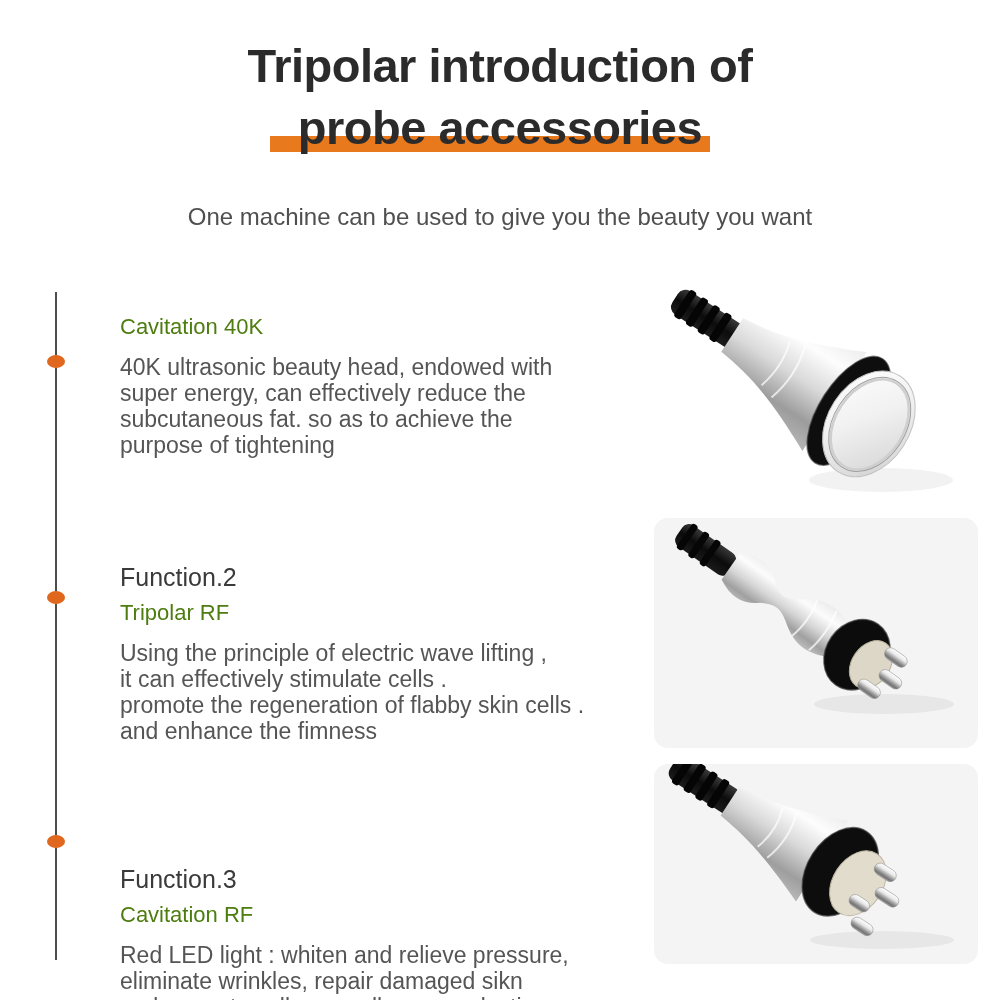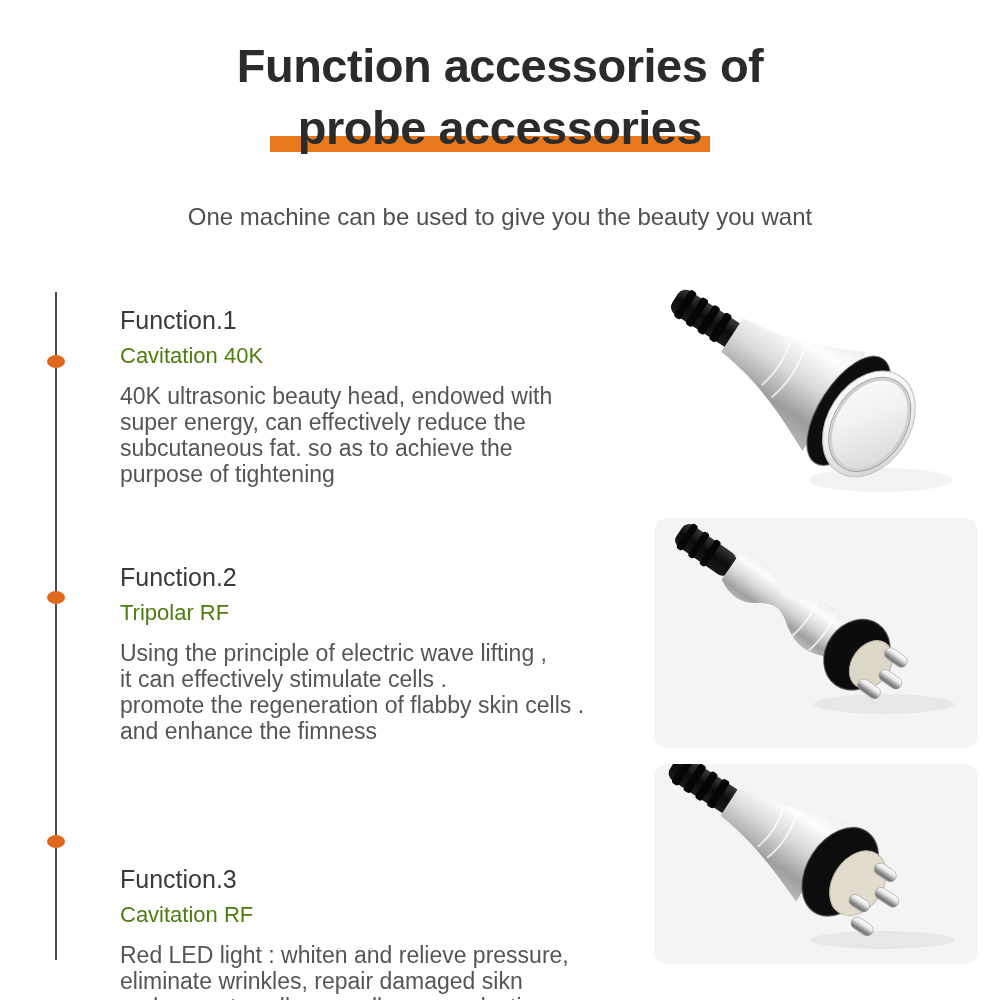--- a/index.html
+++ b/index.html
@@ -41,32 +41,31 @@
   .fig svg { width:100%; height:100%; display:block; }
   #fig-1 { left:656px; top:268px; width:314px; height:240px; background:#ffffff; }
   #fig-2 { left:654px; top:518px; width:324px; height:230px; background:#f4f4f5; border-radius:14px; }
   #fig-3 { left:654px; top:764px; width:324px; height:200px; background:#f4f4f5; border-radius:14px; }
 </style>
 </head>
 <body>
 
 <div class="canvas">
 
-  <div class="title-line1">Function accessories of</div>
+  <div class="title-line1">Tripolar introduction of</div>
   <div class="title-underline"></div>
   <div class="title-line2">probe accessories</div>
   <div class="subtitle">One machine can be used to give you the beauty you want</div>
 
   <div class="tl-line"></div>
   <div class="tl-dot" id="dot-1"></div>
   <div class="tl-dot" id="dot-2"></div>
   <div class="tl-dot" id="dot-3"></div>
 
   <div class="section" id="section-1">
-    <div class="func-label">Function.1</div>
     <div class="func-heading">Cavitation 40K</div>
     <div class="func-desc">40K ultrasonic beauty head, endowed with
 super energy, can effectively reduce the
 subcutaneous fat. so as to achieve the
 purpose of tightening</div>
   </div>
 
   <div class="section" id="section-2">
     <div class="func-label">Function.2</div>
     <div class="func-heading">Tripolar RF</div>

